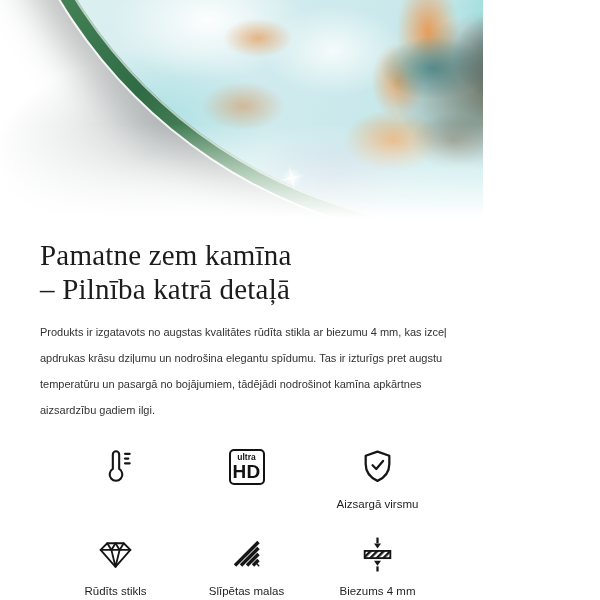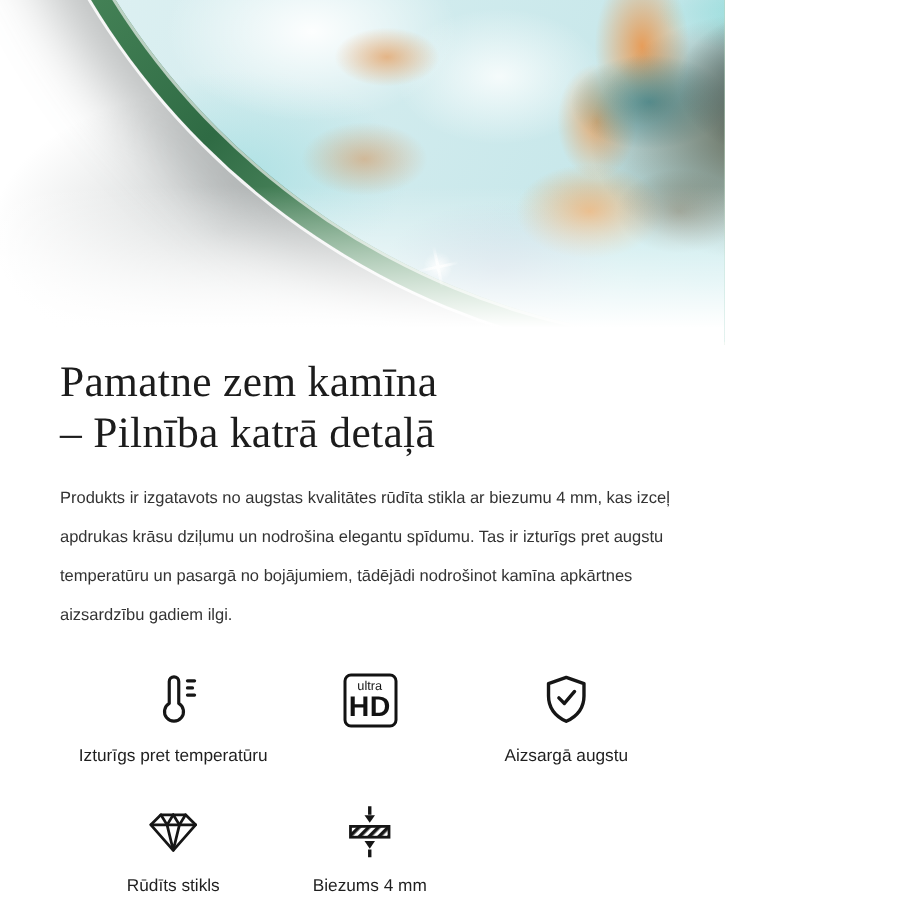--- a/index.html
+++ b/index.html
@@ -77,21 +77,21 @@
   
   .features { display: grid; grid-template-columns: repeat(3, 1fr); padding: 0 10px; margin-top: 22px; row-gap: 22px; }
   .feature { display: flex; flex-direction: column; align-items: center; }
   .ficon { height: 40px; display: flex; align-items: flex-end; justify-content: center; color: #161616; }
   .flabel { margin-top: 13px; font-size: 11.5px; color: #1f1f1f; text-align: center; }
 
   .uhd-box {
     width: 36px; height: 36px; border: 2.6px solid #121212; border-radius: 5px;
     display: flex; flex-direction: column; align-items: center; justify-content: center; line-height: 1;
   }
-  .uhd-top { font-size: 8.5px; font-weight: 400; color: #121212; margin-bottom: 1px; }
+  .uhd-top { font-size: 8.5px; font-weight: 700; color: #121212; margin-bottom: 1px; }
   .uhd-bottom { font-size: 19px; font-weight: 700; color: #121212; letter-spacing: 0.3px; }
 </style>
 </head>
 <body>
 
 <div class="page">
 
   <section class="hero">
     <div class="shadow-wash"></div>
     <div class="glass-edge"></div>
@@ -115,55 +115,66 @@
 
       <div class="feature">
         <div class="ficon">
           <svg width="38" height="38" viewBox="0 0 36 36" fill="none" stroke="#161616" stroke-width="2" stroke-linecap="round" stroke-linejoin="round">
             <path d="M15 20.8 A6 6 0 1 0 21 20.8 L21 7 A3 3 0 0 0 15 7 Z"></path>
             <path d="M26.5 6.5 h4.5"></path>
             <path d="M26.5 11 h3.2"></path>
             <path d="M26.5 15.5 h4.5"></path>
           </svg>
         </div>
-        <div class="flabel">Izturīgs pret temperatūru</div>
       </div>
 
       <div class="feature">
         <div class="ficon">
           <div class="uhd-box">
             <span class="uhd-top">ultra</span>
             <span class="uhd-bottom">HD</span>
           </div>
         </div>
       </div>
 
       <div class="feature">
         <div class="ficon">
           <svg width="37" height="37" viewBox="0 0 36 36" fill="none" stroke="#161616" stroke-width="2.2" stroke-linecap="round" stroke-linejoin="round">
             <path d="M18 3.5 L29.5 7.5 V15.5 C29.5 23.5 24.8 28.8 18 32 C11.2 28.8 6.5 23.5 6.5 15.5 V7.5 Z"></path>
             <path d="M13.2 16.8 L16.8 20.4 L23.4 12.6"></path>
           </svg>
         </div>
-        <div class="flabel">Aizsargā augstu</div>
+        <div class="flabel">Aizsargā virsmu</div>
       </div>
 
       <div class="feature">
         <div class="ficon">
           <svg width="37" height="37" viewBox="0 0 36 36" fill="none" stroke="#161616" stroke-width="1.8" stroke-linecap="round" stroke-linejoin="round">
             <path d="M10 8 H26 L32.5 14.5 L18 31 L3.5 14.5 Z"></path>
             <path d="M3.5 14.5 H32.5"></path>
             <path d="M10 8 L14 14.5 L18 31 L22 14.5 L26 8"></path>
             <path d="M18 8 L14 14.5"></path>
             <path d="M18 8 L22 14.5"></path>
           </svg>
         </div>
         <div class="flabel">Rūdīts stikls</div>
       </div>
 
+      <div class="feature">
+        <div class="ficon">
+          <svg width="36" height="36" viewBox="0 0 36 36" fill="none" stroke="#161616" stroke-width="3.4" stroke-linecap="butt">
+            <path d="M6 29.5 L29.5 6"></path>
+            <path d="M12 29.5 L29.5 12"></path>
+            <path d="M18 29.5 L29.5 18"></path>
+            <path d="M24 29.5 L29.5 24"></path>
+            <path d="M28.5 29.5 L29.5 28.5"></path>
+          </svg>
+        </div>
+        <div class="flabel">Slīpētas malas</div>
+      </div>
 
       <div class="feature">
         <div class="ficon">
           <svg width="37" height="37" viewBox="0 0 36 36" fill="none">
             <defs>
               <pattern id="hatchThick" width="4.5" height="4.5" patternUnits="userSpaceOnUse" patternTransform="rotate(45)">
                 <rect width="4.5" height="4.5" fill="#ffffff"></rect>
                 <rect width="2.3" height="4.5" fill="#161616"></rect>
               </pattern>
             </defs>

